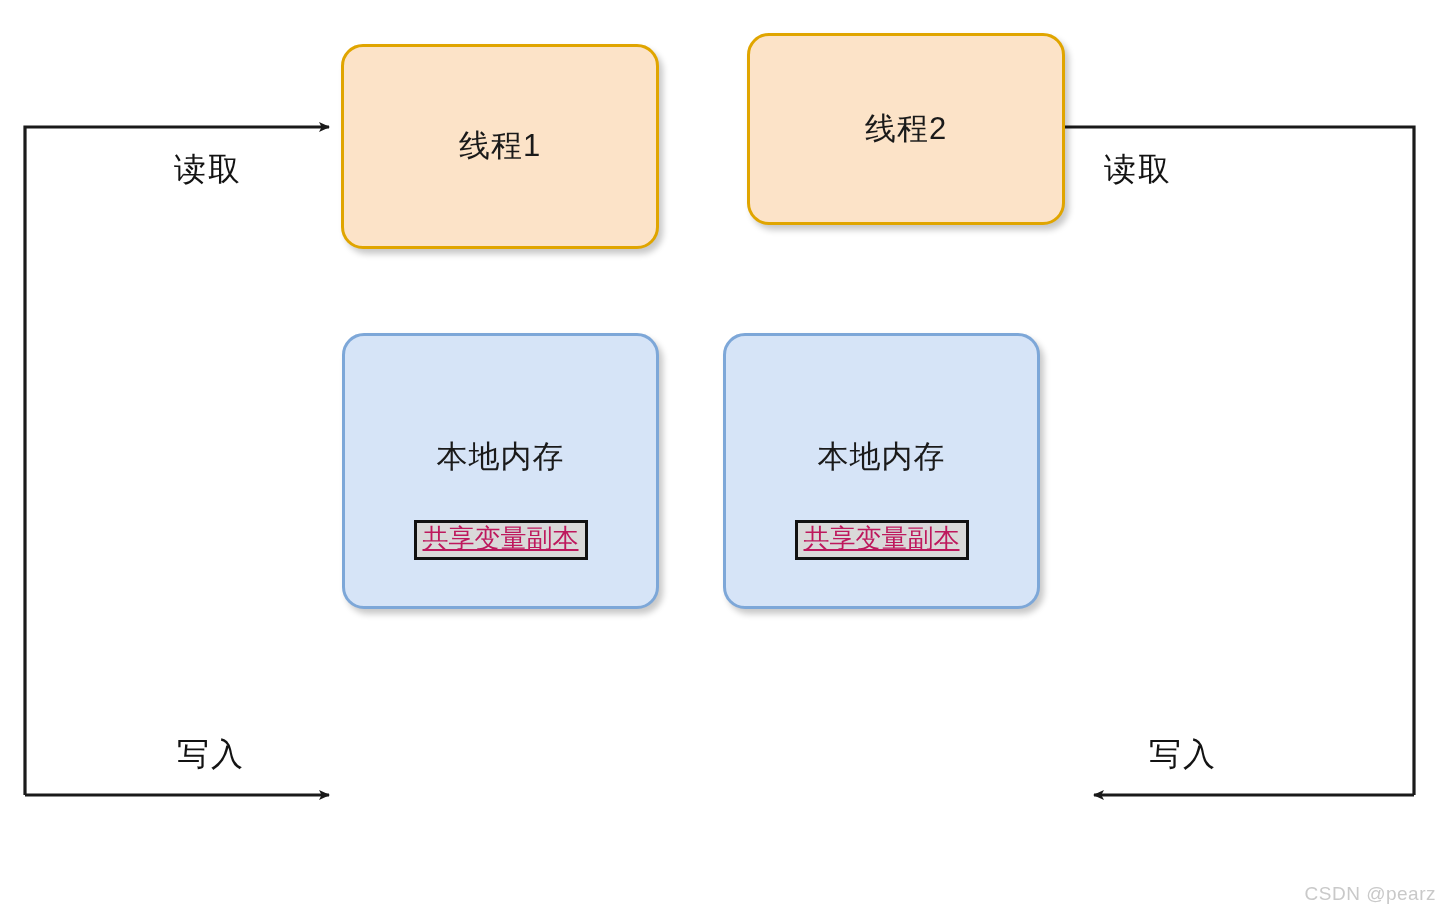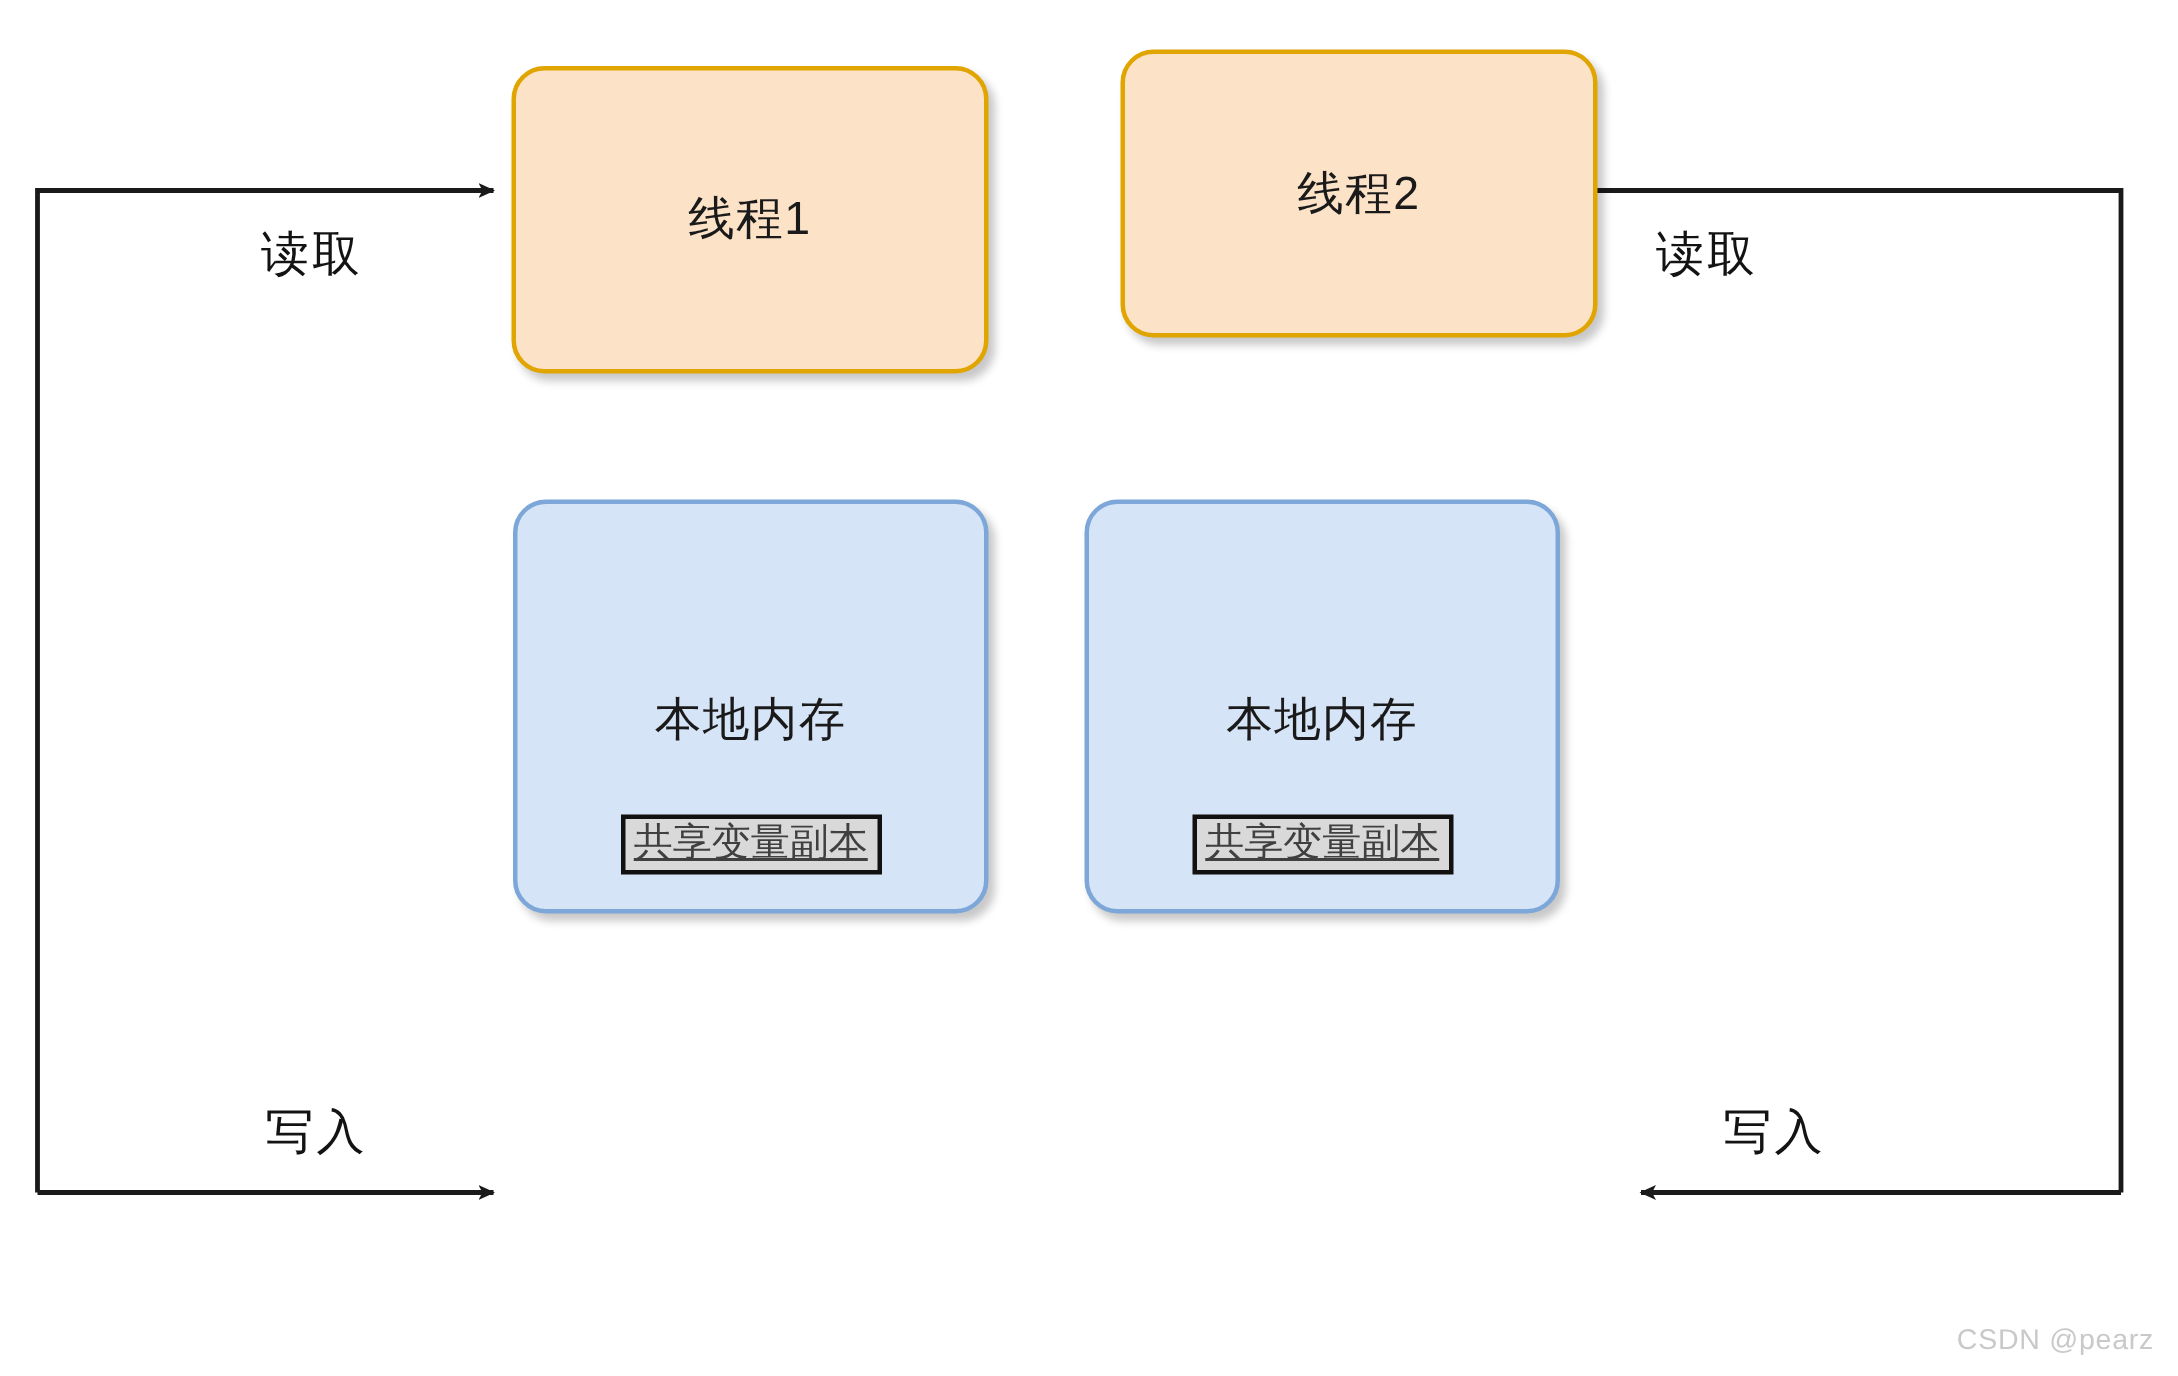--- a/index.html
+++ b/index.html
@@ -51,21 +51,21 @@
   
   .thread-box {
     background: #fce3c8;
     border-color: #e0a500;
   }
 
   
   .localmem-box {
     background: #d6e4f7;
     border-color: #7da7d8;
-    justify-content: center;
+    justify-content: flex-start;
   }
   .localmem-box .node-title {
     margin-top: 104px;
   }
 
   
   .mainmem-box {
     background: #fbeec3;
     border-color: #d8c078;
     justify-content: flex-start;
@@ -79,21 +79,21 @@
     box-sizing: border-box;
     border: 3px solid #111111;
     background: #d9d9d9;
     padding: 1px 6px 3px 6px;
     font-size: 26px;
     line-height: 1.15;
     white-space: nowrap;
     text-decoration: underline;
   }
   .var-chip.copy {
-    color: #404040;
+    color: #be185d;
     margin-top: 46px;
   }
   .var-chip.shared {
     color: #2f2fe8;
     margin-top: 33px;
   }
 
   
   .edge-label {
     position: absolute;

